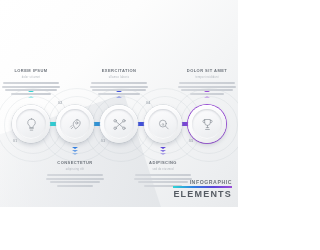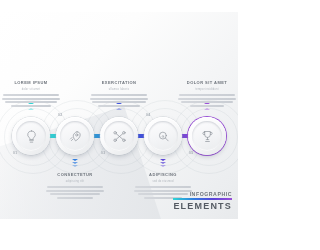--- a/index.html
+++ b/index.html
@@ -6,21 +6,20 @@
   body{width:238px;height:250px;overflow:hidden;font-family:"Liberation Sans",sans-serif;}
 
   #stage{position:relative;width:238px;height:250px;background:#ffffff;}
 
   
   #panel{
     position:absolute;left:0;top:0;width:238px;height:207px;
     background:
       linear-gradient(135deg,#ffffff 0%,#fdfdfd 32%,#f4f5f6 62%,#eceef0 88%,#e8eaec 100%);
     overflow:hidden;
-    margin-top:12px;
   }
   #panel:before{
     content:"";position:absolute;left:-40px;top:120px;width:200px;height:200px;
     background:linear-gradient(120deg,rgba(255,255,255,0) 0%,rgba(232,234,237,.9) 60%,rgba(224,227,230,.95) 100%);
     transform:rotate(-18deg);
   }
 
   
   .rings{position:absolute;border-radius:50%;border:1px solid rgba(170,178,188,.16);pointer-events:none;}
 

